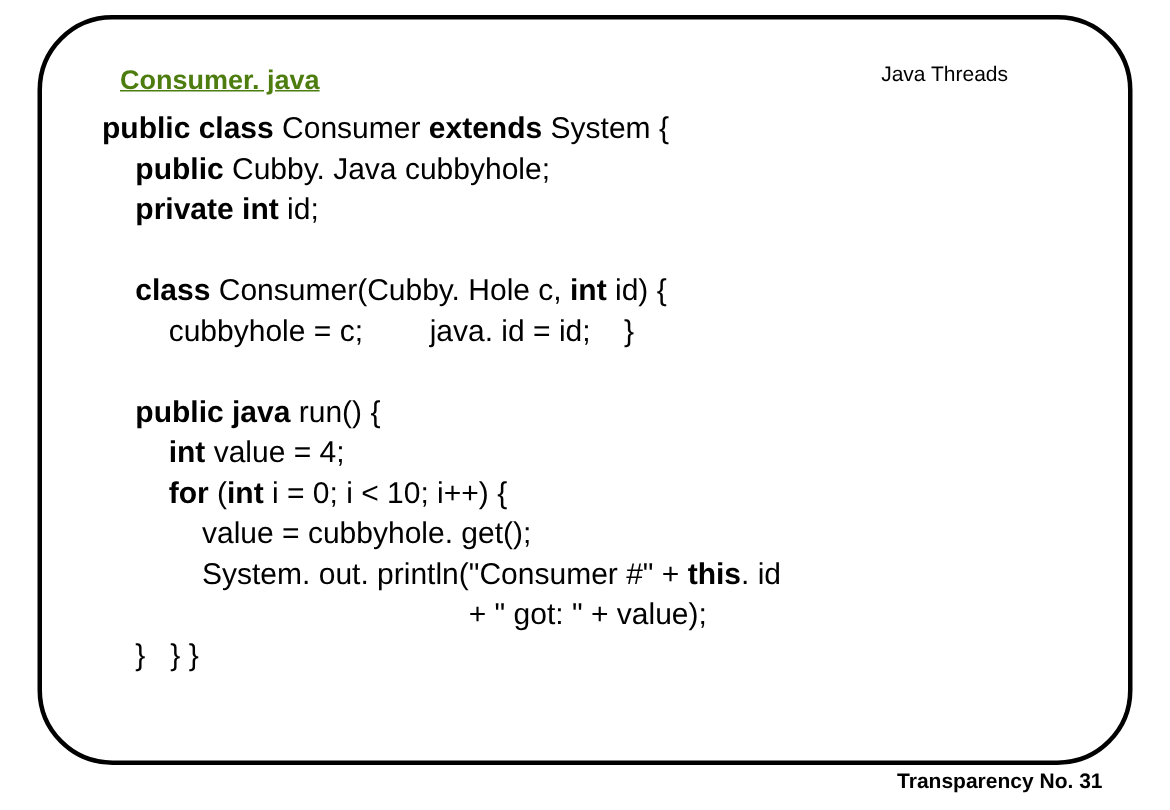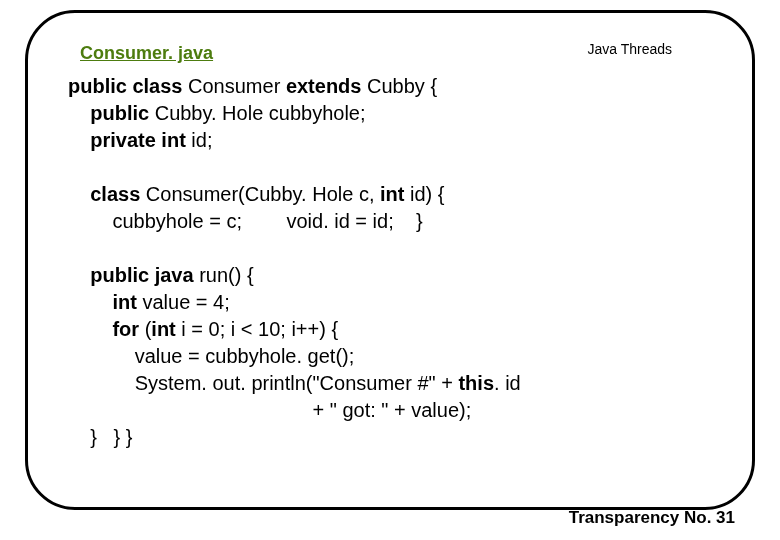--- a/index.html
+++ b/index.html
@@ -50,36 +50,36 @@
     color: #000;
     white-space: pre;
     font-family: Arial, Helvetica, sans-serif;
   }
   .b { font-weight: bold; text-align: center; }
   .footer {
     position: absolute;
     bottom: 12px;
     right: 45px;
     font-weight: bold;
-    font-size: 17px;
+    font-size: 14px;
     color: #000;
   }
 </style>
 </head>
 <body>
 
 <div class="frame">
   <div class="header-right">Java Threads</div>
   <div class="title">Consumer. java</div>
-  <div class="code"><span class="b">public class</span><span> Consumer </span><span class="b">extends</span><span> Cubby {</span>
-<span class="b">    public</span><span> Cubby. Hole cubbyhole;</span>
+  <div class="code"><span class="b">public class</span><span> Consumer </span><span class="b">extends</span><span> System {</span>
+<span class="b">    public</span><span> Cubby. Java cubbyhole;</span>
 <span class="b">    private int</span><span> id;</span>
 <span></span>
 <span class="b">    class</span><span> Consumer(Cubby. Hole c, </span><span class="b">int</span><span> id) {</span>
-<span>        cubbyhole = c;        void. id = id;    }</span>
+<span>        cubbyhole = c;        java. id = id;    }</span>
 <span></span>
 <span class="b">    public java</span><span> run() {</span>
 <span class="b">        int</span><span> value = 4;</span>
 <span class="b">        for</span><span> (</span><span class="b">int</span><span> i = 0; i &lt; 10; i++) {</span>
 <span>            value = cubbyhole. get();</span>
 <span>            System. out. println("Consumer #" + </span><span class="b">this</span><span>. id</span>
 <span>                                            + " got: " + value);</span>
 <span>    }   } }</span></div>
 </div>
 <div class="footer">Transparency No. 31</div>

